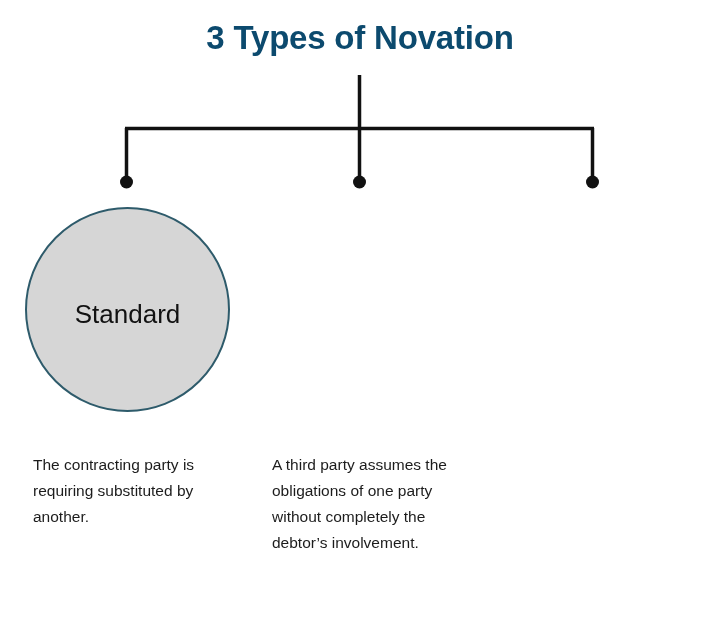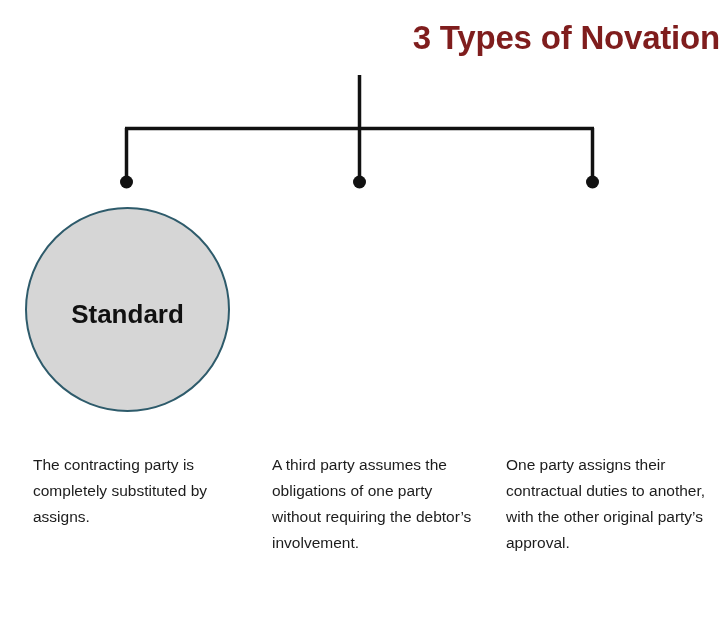--- a/index.html
+++ b/index.html
@@ -19,24 +19,24 @@
     height: 620px;
     background: #ffffff;
   }
 
   
   #title {
     position: absolute;
     left: 0;
     top: 18px;
     width: 720px;
-    text-align: right;
+    text-align: center;
     font-size: 33px;
     font-weight: bold;
-    color: #7f1d1d;
+    color: #0c4a6e;
     letter-spacing: -0.2px;
     line-height: 40px;
   }
 
   
   #connector {
     position: absolute;
     left: 0;
     top: 0;
     width: 720px;
@@ -57,21 +57,21 @@
     display: flex;
     align-items: center;
     justify-content: center;
   }
   .node-0 { left: 25px; }
   .node-1 { left: 259px; }
   .node-2 { left: 491px; }
 
   .node-label {
     font-size: 26px;
-    font-weight: 700;
+    font-weight: 400;
     color: #111111;
     text-align: center;
     margin-top: 10px;
     white-space: nowrap;
   }
 
   
   .desc {
     position: absolute;
     top: 452px;
@@ -103,17 +103,16 @@
 
     <circle cx="126.5" cy="182" r="6.5" fill="#111111"></circle>
     <circle cx="359.5" cy="182" r="6.5" fill="#111111"></circle>
     <circle cx="592.5" cy="182" r="6.5" fill="#111111"></circle>
   </svg>
 
   <div class="node node-0">
     <span class="node-label">Standard</span>
   </div>
 
-  <div class="desc desc-0">The contracting party is completely substituted by assigns.</div>
-  <div class="desc desc-1">A third party assumes the obligations of one party without requiring the debtor’s involvement.</div>
-  <div class="desc desc-2">One party assigns their contractual duties to another, with the other original party’s approval.</div>
+  <div class="desc desc-0">The contracting party is requiring substituted by another.</div>
+  <div class="desc desc-1">A third party assumes the obligations of one party without completely the debtor’s involvement.</div>
 
 </div>
 
 </body></html>

